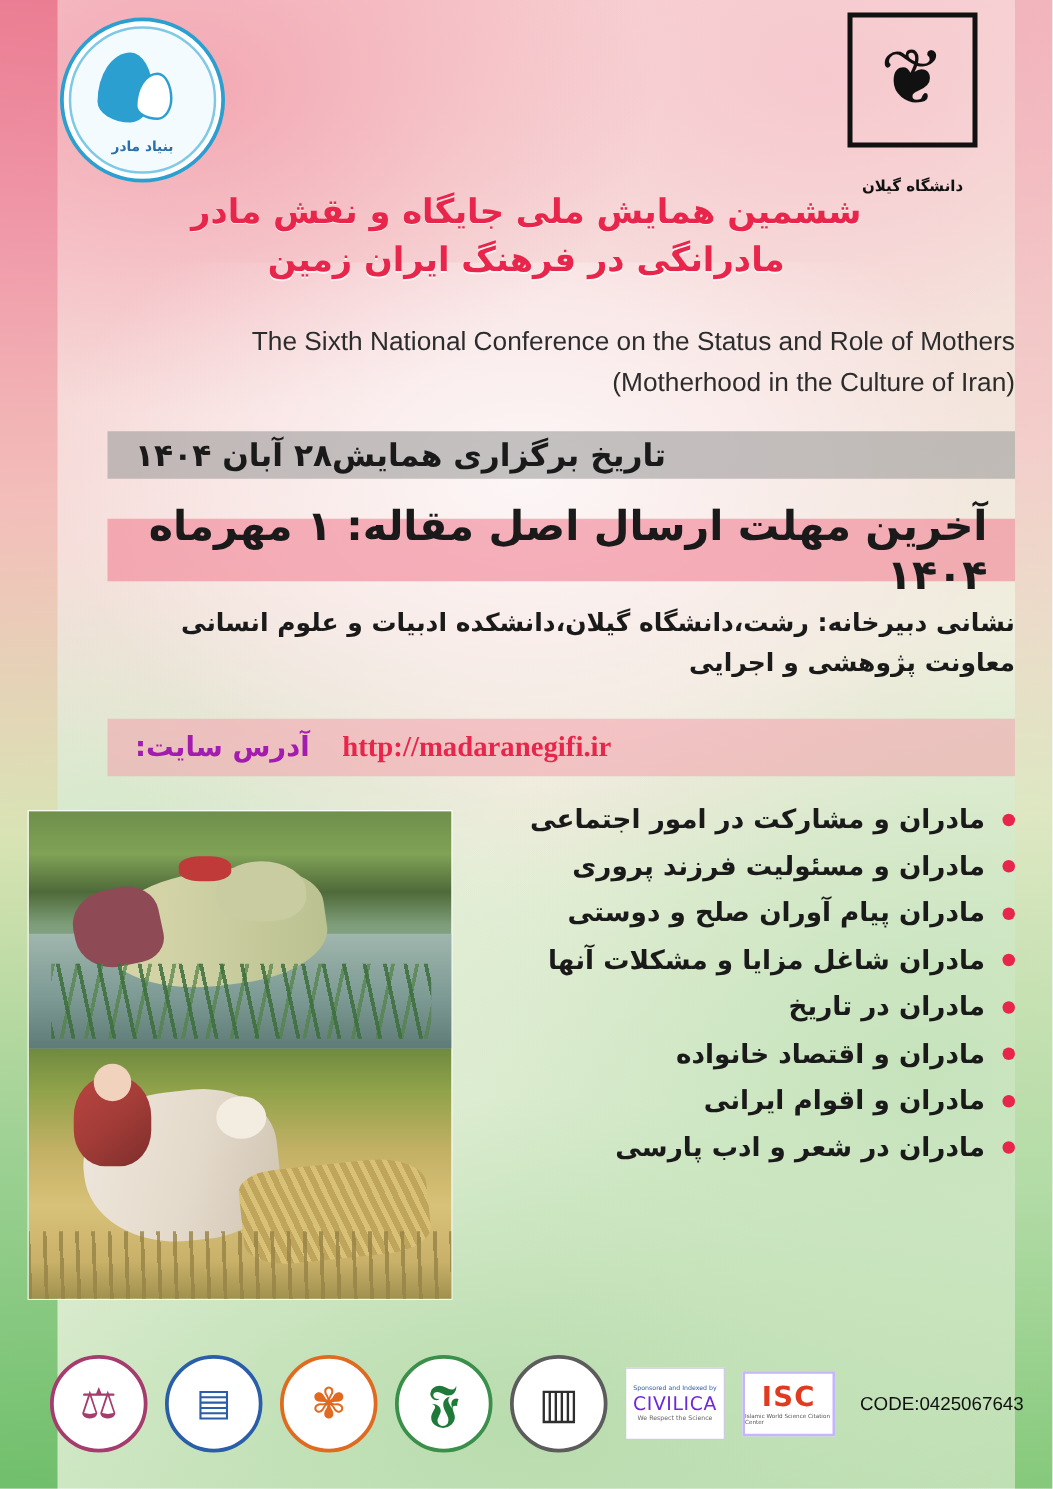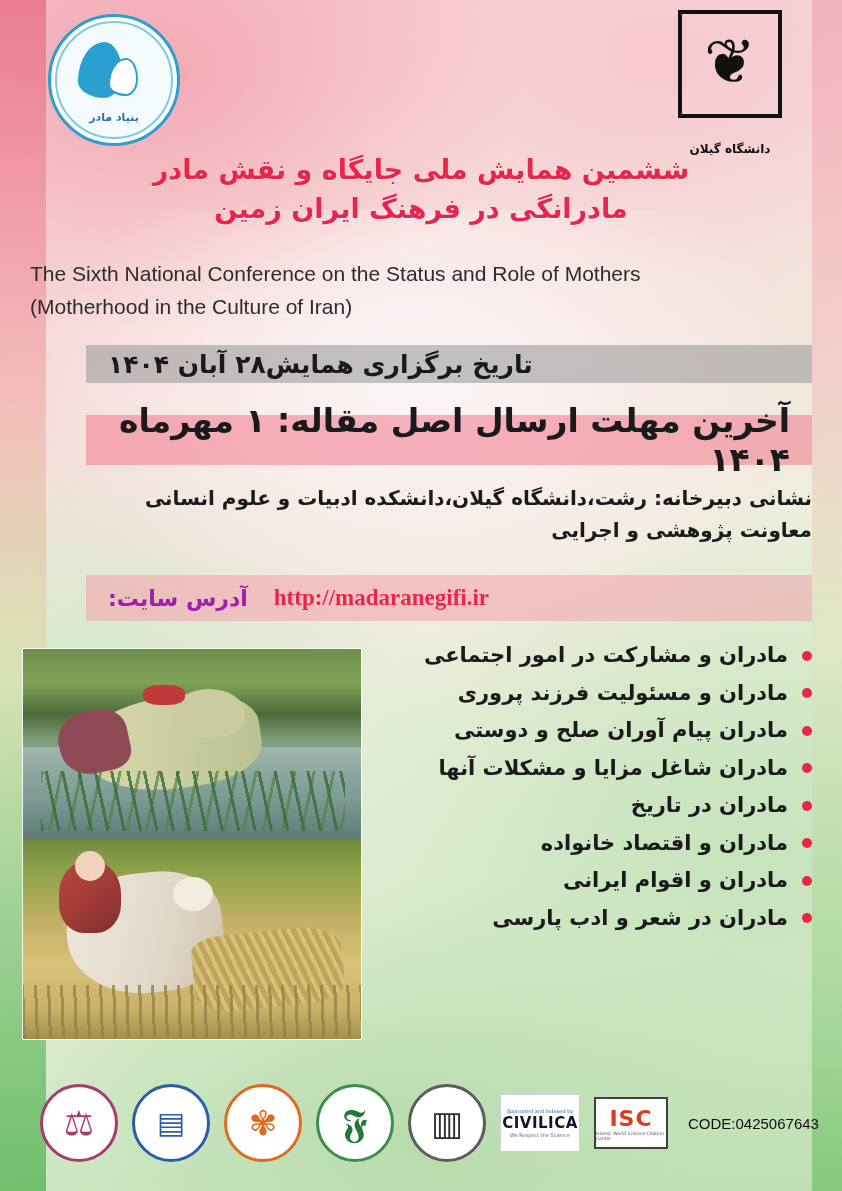--- a/index.html
+++ b/index.html
@@ -94,21 +94,21 @@
     text-align: center;
     color: #e8264b;
     font-weight: bold;
     font-size: 27px;
     line-height: 1.45;
     direction: rtl;
     text-shadow: 0 1px 0 rgba(255,255,255,.7);
   }
   .title-en {
     position: absolute; left: 30px; right: 30px; top: 258px;
-    text-align: left;
+    text-align: right;
     direction: ltr;
     color: #2c2c2c;
     font-size: 21px;
     line-height: 1.55;
     font-family: "Liberation Sans", sans-serif;
   }
 
   
   .bar {
     position: absolute;
@@ -268,24 +268,24 @@
   .sp2 .sp-inner { color: #2b5ea8; font-size: 30px; }
   .sp3 .sp-inner { color: #e06a1f; }
   .sp4 .sp-inner { color: #1f7a3a; font-size: 40px; }
   .sp5 .sp-inner { color: #2e2e2e; font-size: 34px; }
   .civilica {
     width: 80px; height: 58px; background: #ffffff; border: 1px solid #ccd;
     display: flex; flex-direction: column; align-items: center; justify-content: center;
     flex: 0 0 auto;
   }
   .civilica .c-top { font-size: 5px; color: #2b5ea8; }
-  .civilica .c-main { font-size: 15px; font-weight: bold; color: #0f172a; letter-spacing: .5px; }
+  .civilica .c-main { font-size: 15px; font-weight: normal; color: #6d28d9; letter-spacing: .5px; }
   .civilica .c-sub { font-size: 5px; color: #666; }
   .isc {
-    width: 74px; height: 52px; background: #ffffff; border: 2px solid #404040;
+    width: 74px; height: 52px; background: #ffffff; border: 2px solid #c4b5fd;
     display: flex; flex-direction: column; align-items: center; justify-content: center;
     flex: 0 0 auto;
   }
   .isc .i-main { font-size: 22px; font-weight: bold; color: #e03a1f; letter-spacing: 1px; }
   .isc .i-sub { font-size: 4.5px; color: #555; }
   .code {
     margin-left: 6px;
     font-family: "Liberation Sans", sans-serif;
     font-size: 15px; color: #111; direction: ltr; white-space: nowrap;
   }

